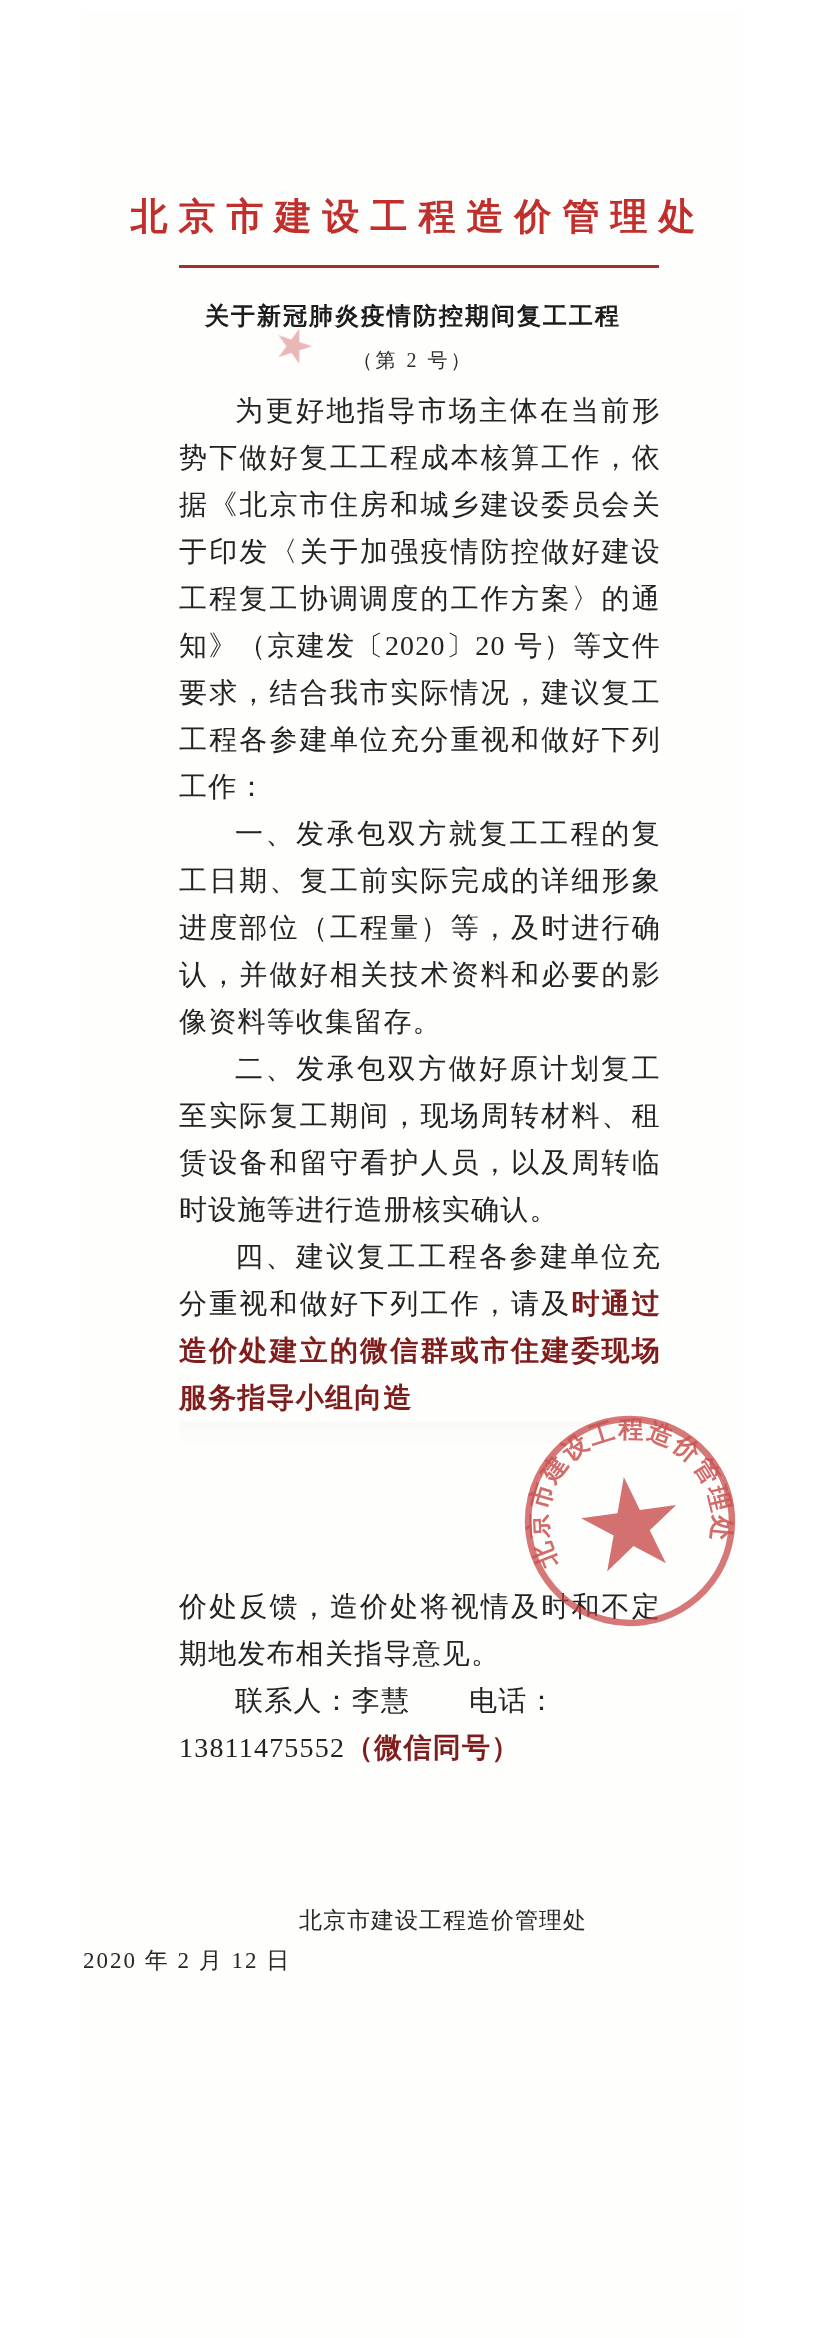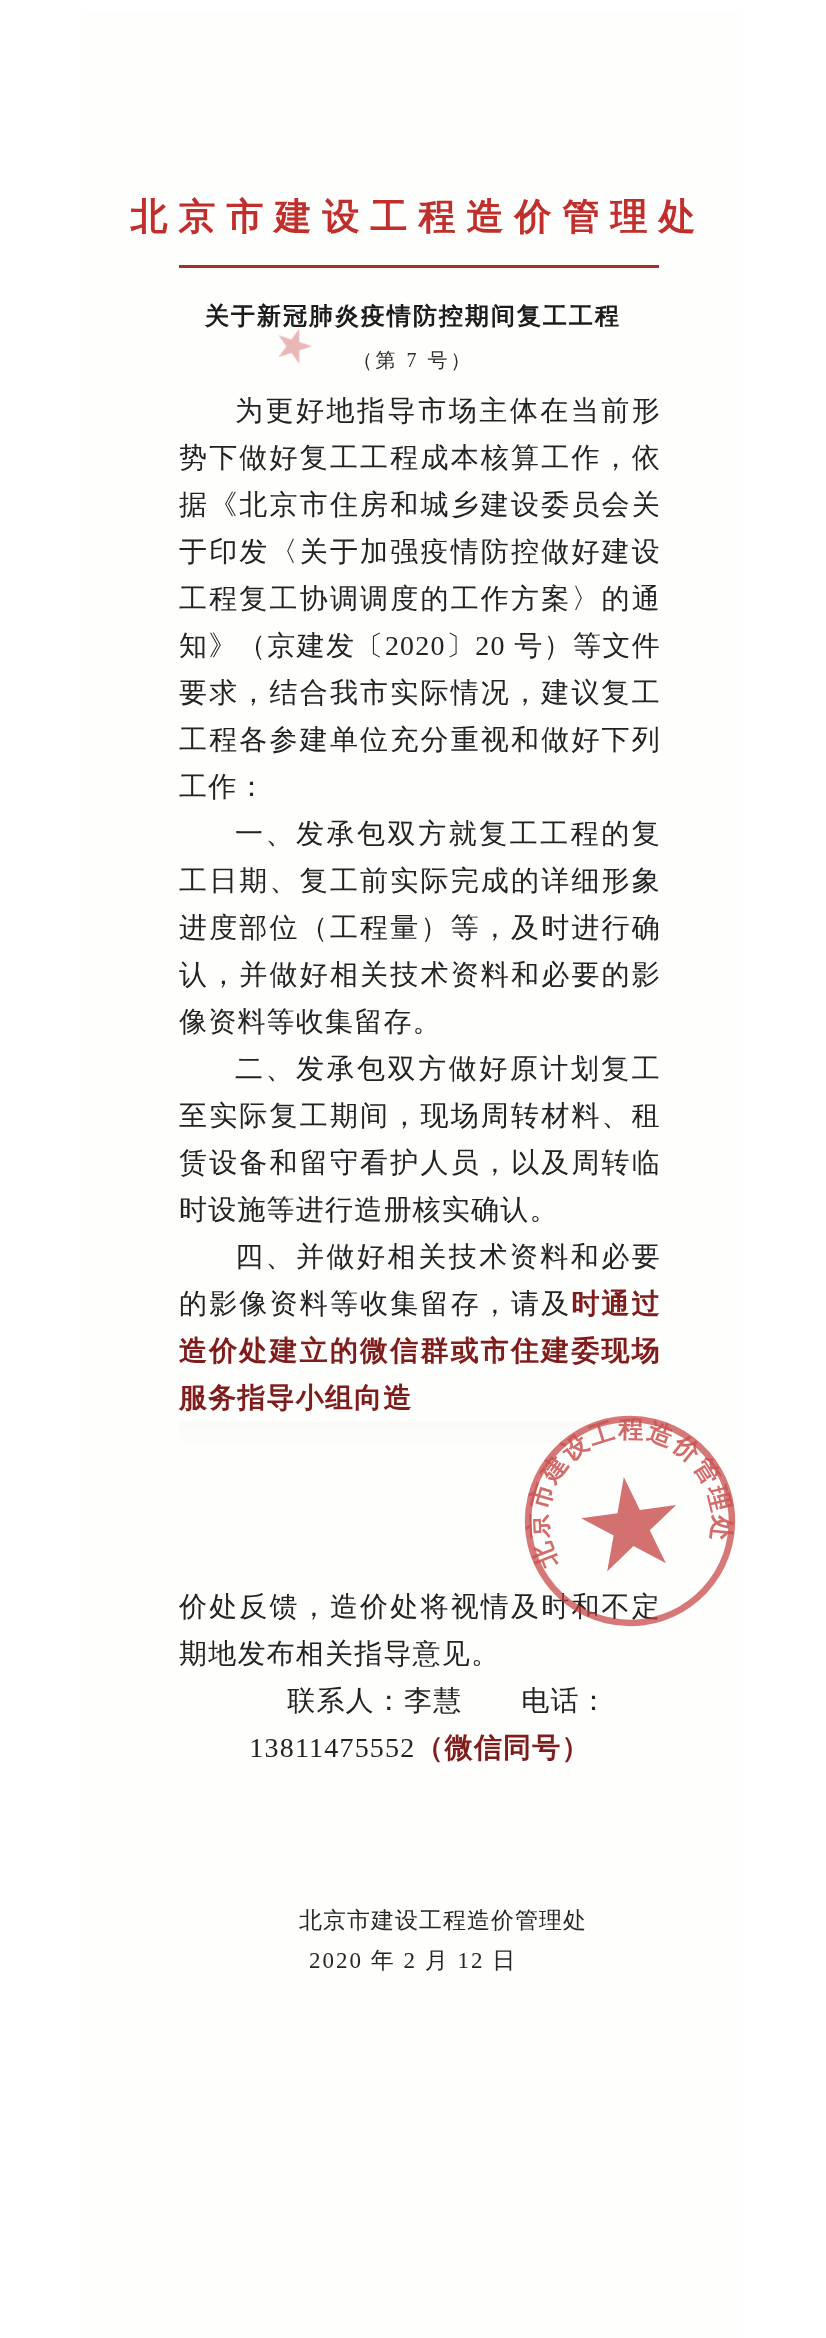--- a/index.html
+++ b/index.html
@@ -72,30 +72,30 @@
   .bold-sans{
     font-family:"Liberation Sans","DejaVu Sans",sans-serif;
     font-weight:700;
     color:#7f1d1d;
   }
   .page-gap{
     height:162px;
     background:linear-gradient(180deg, rgba(168,158,152,0.05) 0px, rgba(168,158,152,0.0) 26px);
   }
   .no-indent{ text-indent:0 !important; }
-  .contact-line{ text-align:center; }
+  .contact-line{ text-align:left; }
   .contact-gap{ display:inline-block; width:2.1em; }
   .signature-block{
     margin:130px 0 0 0;
     font-size:23px;
     line-height:40px;
     color:#262626;
   }
   .sig-agency{ text-align:right; padding-right:156px; letter-spacing:1px; }
-  .sig-date{ text-align:center; letter-spacing:2px; }
+  .sig-date{ text-align:left; letter-spacing:2px; }
   .seal{
     position:absolute;
     left:436px; top:1398px;
     width:222px; height:222px;
     transform:rotate(-8deg);
     opacity:0.9;
     pointer-events:none;
   }
 </style>
 </head>
@@ -106,28 +106,28 @@
   <h1 class="agency-header">北京市建设工程造价管理处</h1>
 
   <div class="red-rule"></div>
 
   <div class="doc-title">
     <div>关于新冠肺炎疫情防控期间复工工程</div>
   </div>
 
   <div class="doc-number-row">
     <span class="faint-star">★</span>
-    <span>（第 7 号）</span>
+    <span>（第 2 号）</span>
   </div>
 
   <div class="body-text">
     <p>为更好地指导市场主体在当前形势下做好复工工程成本核算工作，依据《北京市住房和城乡建设委员会关于印发〈关于加强疫情防控做好建设工程复工协调调度的工作方案〉的通知》（京建发〔2020〕20 号）等文件要求，结合我市实际情况，建议复工工程各参建单位充分重视和做好下列工作：</p>
     <p>一、发承包双方就复工工程的复工日期、复工前实际完成的详细形象进度部位（工程量）等，及时进行确认，并做好相关技术资料和必要的影像资料等收集留存。</p>
     <p>二、发承包双方做好原计划复工至实际复工期间，现场周转材料、租赁设备和留守看护人员，以及周转临时设施等进行造册核实确认。</p>
-    <p><span>四、并做好相关技术资料和必要的影像资料等收集留存，请及</span><span class="bold-sans">时通过造价处建立的微信群或市住建委现场服务指导小组向造</span></p>
+    <p><span>四、建议复工工程各参建单位充分重视和做好下列工作，请及</span><span class="bold-sans">时通过造价处建立的微信群或市住建委现场服务指导小组向造</span></p>
 
     <div class="page-gap"></div>
 
     <p class="no-indent">价处反馈，造价处将视情及时和不定期地发布相关指导意见。</p>
 
     <p class="contact-line">
       <span>联系人：</span><span>李慧</span><span class="contact-gap"></span><span>电话：</span><span>13811475552</span><span class="bold-sans">（微信同号）</span>
     </p>
   </div>
 

